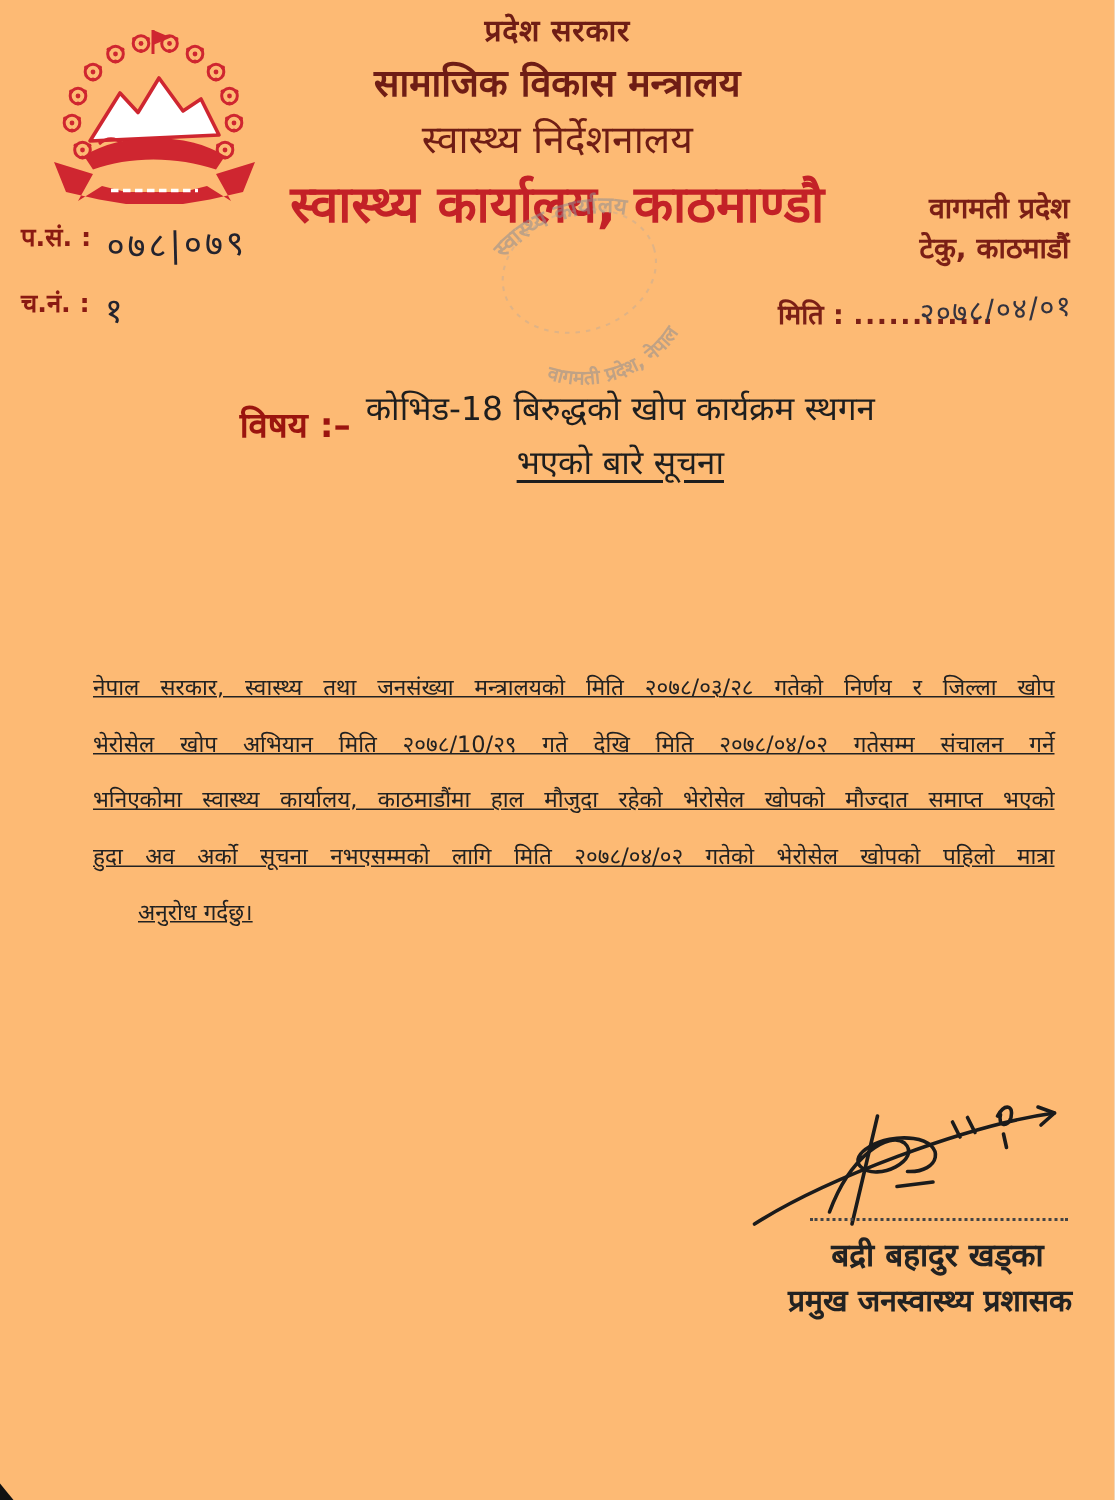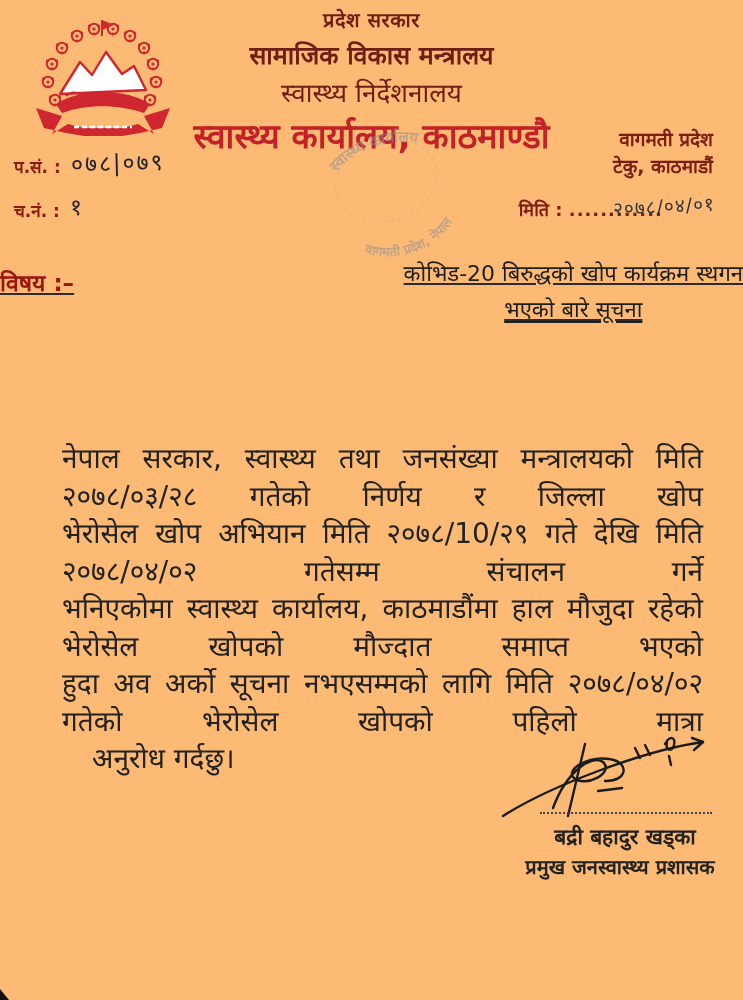--- a/index.html
+++ b/index.html
@@ -25,21 +25,21 @@
   .office-title {
     font-size: 34px; font-weight: 800; color: #c32127;
     margin-top: 2px; letter-spacing: 0px;
   }
   .phone {
     position: absolute; right: 26px; top: 8px;
     font-size: 17px; color: #6f1d15; font-weight: 600;
   }
   
   .ref-block { position: absolute; left: 14px; top: 146px; }
-  .ref-row { display: flex; align-items: flex-end; margin-bottom: 12px; }
+  .ref-row { display: flex; align-items: flex-start; margin-bottom: 12px; }
   .ref-label { font-size: 17px; color: #8a1a12; font-weight: 700; margin-right: 10px; }
   .handwritten {
     font-size: 23px; color: #23232e; letter-spacing: 2px;
     transform: rotate(-1.5deg); display: inline-block; font-weight: 400;
   }
   
   .address-block {
     position: absolute; right: 30px; top: 126px;
     text-align: right; color: #7b1f16; font-weight: 600; font-size: 19px; line-height: 27px;
   }
@@ -54,31 +54,31 @@
     transform: rotate(-3deg);
   }
   
   .stamp {
     position: absolute; left: 298px; top: 118px; width: 185px; height: 150px;
     transform: rotate(-17deg); opacity: .55;
   }
   
   .subject {
     position: absolute; left: 0; top: 256px; width: 743px;
-    display: flex; justify-content: space-between; gap: 10px; text-decoration: underline;
+    display: flex; justify-content: center; gap: 10px;
   }
   .subject-label {
     font-size: 23px; font-weight: 700; color: #9b150f; margin-top: 10px;
   }
   .subject-body { text-align: center; font-size: 22px; color: #1e1e1e; line-height: 36px; }
   .subject-line2 { text-decoration: underline; text-underline-offset: 4px; }
   
   .body-text {
     position: absolute; left: 62px; top: 440px; width: 641px;
-    font-size: 28px; color: #222; line-height: 37.5px;
+    font-size: 15px; color: #222; line-height: 37.5px; text-decoration: underline;
   }
   .body-line { text-align: justify; text-align-last: justify; white-space: normal; }
   .body-line.last { text-align: left; text-align-last: left; margin-left: 30px; }
   
   .sig-scribble { position: absolute; left: 495px; top: 728px; width: 225px; height: 92px; }
   .sig-dotline {
     position: absolute; left: 540px; top: 812px; width: 172px;
     border-bottom: 2px dotted #444;
   }
   .sig-name {
@@ -177,21 +177,21 @@
 
   <div class="date-line">
     <span>मिति :</span>
     <span class="date-dots">............</span>
     <span class="date-value">२०७८/०४/०१</span>
   </div>
 
   <div class="subject">
     <div class="subject-label">विषय :–</div>
     <div class="subject-body">
-      <div>कोभिड-20 बिरुद्धको खोप कार्यक्रम स्थगन</div>
+      <div>कोभिड-18 बिरुद्धको खोप कार्यक्रम स्थगन</div>
       <div class="subject-line2">भएको बारे सूचना</div>
     </div>
   </div>
 
   <div class="body-text">
     <div class="body-line">नेपाल सरकार, स्वास्थ्य तथा जनसंख्या मन्त्रालयको मिति २०७८/०३/२८ गतेको निर्णय र जिल्ला खोप</div>
     <div class="body-line">भेरोसेल खोप अभियान मिति २०७८/10/२९ गते देखि मिति २०७८/०४/०२ गतेसम्म संचालन गर्ने</div>
     <div class="body-line">भनिएकोमा स्वास्थ्य कार्यालय, काठमाडौंमा हाल मौजुदा रहेको भेरोसेल खोपको मौज्दात समाप्त भएको</div>
     <div class="body-line">हुदा अव अर्को सूचना नभएसम्मको लागि मिति २०७८/०४/०२ गतेको भेरोसेल खोपको पहिलो मात्रा</div>
     <div class="body-line last">अनुरोध गर्दछु।</div>

